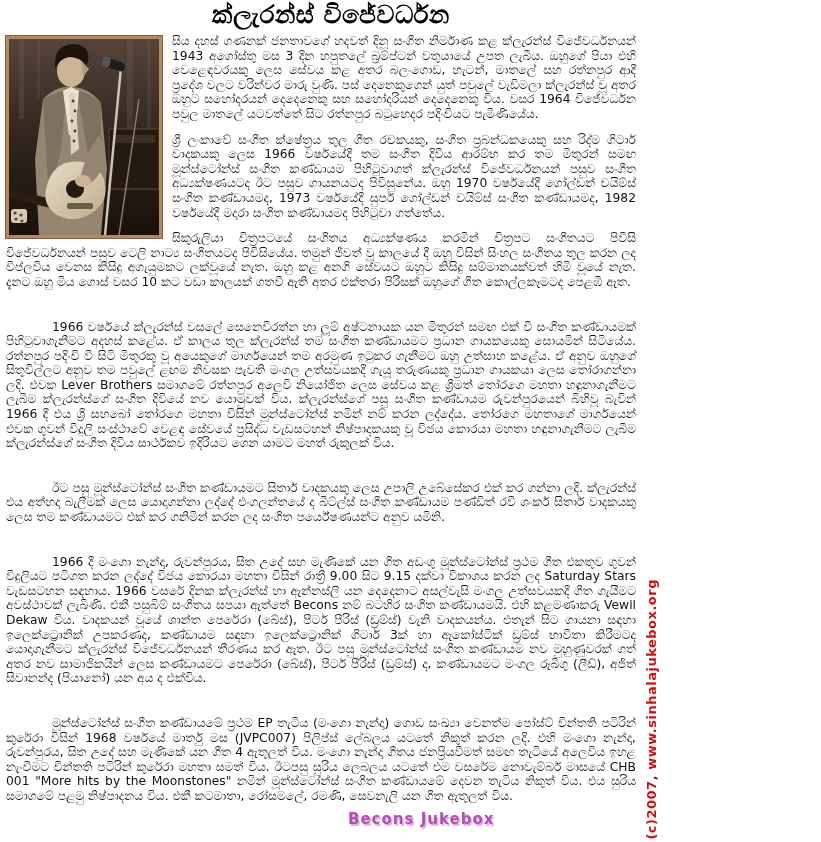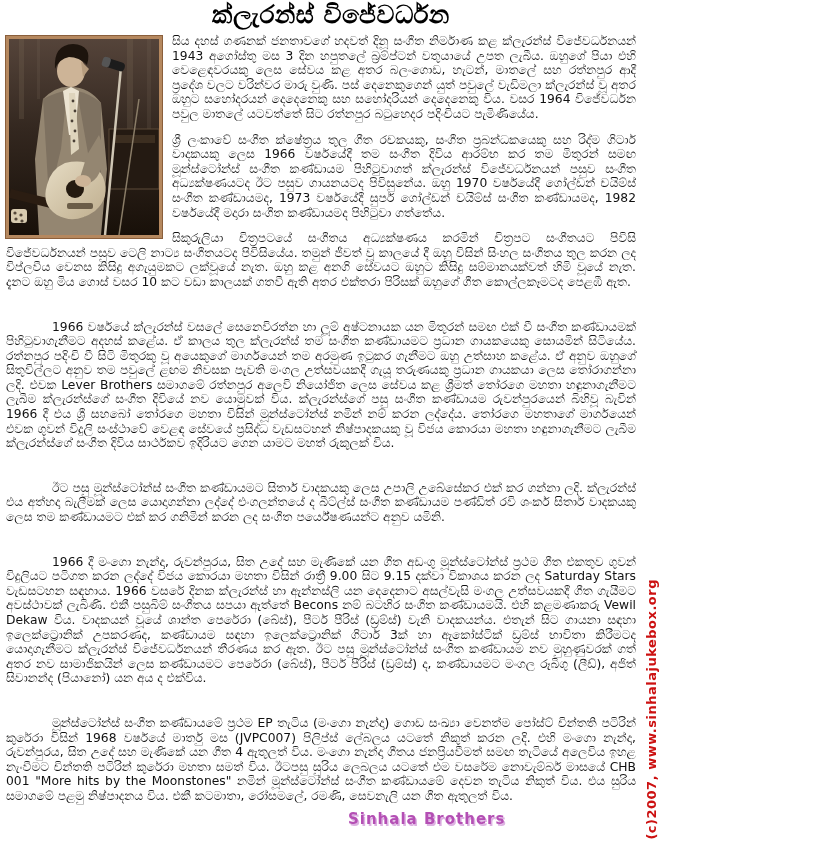--- a/index.html
+++ b/index.html
@@ -135,17 +135,17 @@
     <p>සිය දහස් ගණනක් ජනතාවගේ හදවත් දිනූ සංගීත නිර්මාණ කළ ක්ලැරන්ස් විජේවර්ධනයන් 1943 අගෝස්තු මස 3 දින හපුතලේ බ්‍රම්ප්ටන් වතුයායේ උපත ලැබීය. ඔහුගේ පියා එහි වෙළෙඳවරයකු ලෙස සේවය කළ අතර බලංගොඩ, හැටන්, මාතලේ සහ රත්නපුර ආදී ප්‍රදේශ වලට වරින්වර මාරු වුණි. පස් දෙනෙකුගෙන් යුත් පවුලේ වැඩිමලා ක්ලැරන්ස් වූ අතර ඔහුට සහෝදරයන් දෙදෙනෙකු සහ සහෝදරියන් දෙදෙනෙකු විය. වසර 1964 විජේවර්ධන පවුල මාතලේ යටවත්තේ සිට රත්නපුර බටුහෙදර පදිංචියට පැමිණියේය.</p>
     <p>ශ්‍රී ලංකාවේ සංගීත ක්ෂේත්‍රය තුල ගීත රචකයකු, සංගීත ප්‍රබන්ධකයෙකු සහ රිද්ම ගිටාර් වාදකයකු ලෙස 1966 වර්ෂයේදී තම සංගීත දිවිය ආරම්භ කර තම මිතුරන් සමඟ මූන්ස්ටෝන්ස් සංගීත කණ්ඩායම පිහිටුවාගත් ක්ලැරන්ස් විජේවර්ධනයන් පසුව සංගීත අධ්‍යක්ෂණයටද ඊට පසුව ගායනයටද පිවිසුනේය. ඔහු 1970 වර්ෂයේදී ගෝල්ඩන් චයිම්ස් සංගීත කණ්ඩායමද, 1973 වර්ෂයේදී සුපර් ගෝල්ඩන් චයිම්ස් සංගීත කණ්ඩායමද, 1982 වර්ෂයේදී මදාරා සංගීත කණ්ඩායමද පිහිටුවා ගත්තේය.</p>
     <p>සිකුරුලියා චිත්‍රපටයේ සංගීතය අධ්‍යක්ෂණය කරමින් චිත්‍රපට සංගීතයට පිවිසි විජේවර්ධනයන් පසුව ටෙලි නාට්‍ය සංගීතයටද පිවිසියේය. තමුන් ජීවත් වූ කාලයේ දී ඔහු විසින් සිංහල සංගීතය තුල කරන ලද විප්ලවීය වෙනස කිසිදු අගැයුමකට ලක්වූයේ නැත. ඔහු කළ අනගි සේවයට ඔහුට කිසිදු සම්මානයක්වත් හිමි වූයේ නැත. දැනට ඔහු මිය ගොස් වසර 10 කට වඩා කාලයක් ගතවී ඇති අතර එක්තරා පිරිසක් ඔහුගේ ගීත කොල්ලකෑමටද පෙළඹී ඇත.</p>
     <p class="indent">1966 වර්ෂයේ ක්ලැරන්ස් වසලේ සෙනෙවිරත්න හා ලූම් අෂ්ටනායක යන මිතුරන් සමඟ එක් වී සංගීත කණ්ඩායමක් පිහිටුවාගැනීමට අදහස් කළේය. ඒ කාලය තුල ක්ලැරන්ස් තම සංගීත කණ්ඩායමට ප්‍රධාන ගායකයෙකු සොයමින් සිටියේය. රත්නපුර පදිංචි වී සිටි මිතුරකු වූ අයෙකුගේ මාර්ගයෙන් තම අරමුණ ඉටුකර ගැනීමට ඔහු උත්සාහ කළේය. ඒ අනුව ඔහුගේ සිතුවිල්ලට අනුව තම පවුලේ ළඟම නිවසක පැවති මංගල උත්සවයකදී ගැයූ තරුණයකු ප්‍රධාන ගායකයා ලෙස තෝරාගන්නා ලදි. එවක Lever Brothers සමාගමේ රත්නපුර අලෙවි නියෝජිත ලෙස සේවය කළ ශ්‍රීමත් තෝරගෙ මහතා හඳුනාගැනීමට ලැබීම ක්ලැරන්ස්ගේ සංගීත දිවියේ නව යොමුවක් විය. ක්ලැරන්ස්ගේ පසු සංගීත කණ්ඩායම රුවන්පුරයෙන් බිහිවූ බැවින් 1966 දී එය ශ්‍රී සහබෝ තෝරගෙ මහතා විසින් මූන්ස්ටෝන්ස් නමින් නම් කරන ලද්දේය. තෝරගෙ මහතාගේ මාර්ගයෙන් එවක ගුවන් විදුලි සංස්ථාවේ වෙළඳ සේවයේ ප්‍රසිද්ධ වැඩසටහන් නිෂ්පාදකයකු වූ විජය කොරයා මහතා හඳුනාගැනීමට ලැබීම ක්ලැරන්ස්ගේ සංගීත දිවිය සාර්ථකව ඉදිරියට ගෙන යාමට මහත් රුකුලක් විය.</p>
     <p class="indent">ඊට පසු මූන්ස්ටෝන්ස් සංගීත කණ්ඩායමට සිතාර් වාදකයකු ලෙස උපාලි උබේසේකර එක් කර ගන්නා ලදි. ක්ලැරන්ස් එය අත්හදා බැලීමක් ලෙස යොදාගන්නා ලද්දේ එංගලන්තයේ ද බීට්ල්ස් සංගීත කණ්ඩායම පණ්ඩිත් රවි ශංකර් සිතාර් වාදකයකු ලෙස තම කණ්ඩායමට එක් කර ගනිමින් කරන ලද සංගීත පර්යේෂණයන්ට අනුව යමිනි.</p>
     <p class="indent">1966 දී මංගො නැන්දා, රුවන්පුරය, සිත උදේ සහ මැණිකේ යන ගීත අඩංගු මූන්ස්ටෝන්ස් ප්‍රථම ගීත එකතුව ගුවන් විදුලියට පටිගත කරන ලද්දේ විජය කොරයා මහතා විසින් රාත්‍රී 9.00 සිට 9.15 දක්වා විකාශය කරන ලද Saturday Stars වැඩසටහන සඳහාය. 1966 වසරේ දිනක ක්ලැරන්ස් හා ඇන්නස්ලි යන දෙදෙනාට අසල්වැසි මංගල උත්සවයකදී ගීත ගැයීමට අවස්ථාවක් ලැබිණි. එකී පසුබිම් සංගීතය සපයා ඇත්තේ Becons නම් බටහිර සංගීත කණ්ඩායමයි. එහි කළමණාකරු Vewil Dekaw විය. වාදකයන් වූයේ ශාන්ත පෙරේරා (බේස්), පීටර් පීරිස් (ඩ්‍රම්ස්) වැනි වාදකයන්ය. එතැන් සිට ගායනා සඳහා ඉලෙක්ට්‍රොනික් උපකරණද, කණ්ඩායම සඳහා ඉලෙක්ට්‍රොනික් ගිටාර් 3ක් හා ඇකෝස්ටික් ඩ්‍රම්ස් භාවිතා කිරීමටද යොදාගැනීමට ක්ලැරන්ස් විජේවර්ධනයන් තීරණය කර ඇත. ඊට පසු මූන්ස්ටෝන්ස් සංගීත කණ්ඩායම නව මුහුණුවරක් ගත් අතර නව සාමාජිකයින් ලෙස කණ්ඩායමට පෙරේරා (බේස්), පීටර් පීරිස් (ඩ්‍රම්ස්) ද, කණ්ඩායමට මංගල රූබිගු (ලීඩ්), අජිත් සිවානන්ද (පියානෝ) යන අය ද එක්විය.</p>
     <p class="indent">මූන්ස්ටෝන්ස් සංගීත කණ්ඩායමේ ප්‍රථම EP තැටිය (මංගො නැන්දා) ගොඩ සංඛ්‍යා වෙනත්ම පෝස්ට් චින්තති පටිරින් කුරේරා විසින් 1968 වර්ෂයේ මාර්තු මස (JVPC007) පිලිප්ස් ලේබලය යටතේ නිකුත් කරන ලදි. එහි මංගො නැන්දා, රුවන්පුරය, සිත උදේ සහ මැණිකේ යන ගීත 4 ඇතුලත් විය. මංගො නැන්දා ගීතය ජනප්‍රියවීමත් සමඟ තැටියේ අලෙවිය ඉහළ නැංවීමට චින්තති පටිරින් කුරේරා මහතා සමත් විය. ඊටපසු සුරිය ලෙබලය යටතේ එම වසරේම නොවැම්බර් මාසයේ CHB 001 "More hits by the Moonstones" නමින් මූන්ස්ටෝන්ස් සංගීත කණ්ඩායමේ දෙවන තැටිය නිකුත් විය. එය සුරිය සමාගමේ පළමු නිෂ්පාදනය විය. එකී කටමාතා, රෝසමලේ, රමණි, සෙවනැලි යන ගීත ඇතුලත් විය.</p>
 
   </div>
 
-  <div class="watermark">Sinhala Brothers</div>
+  <div class="watermark">Becons Jukebox</div>
 
   <div class="copyright-vertical">(c)2007, www.sinhalajukebox.org</div>
 
 </div>
 
 </body></html>

